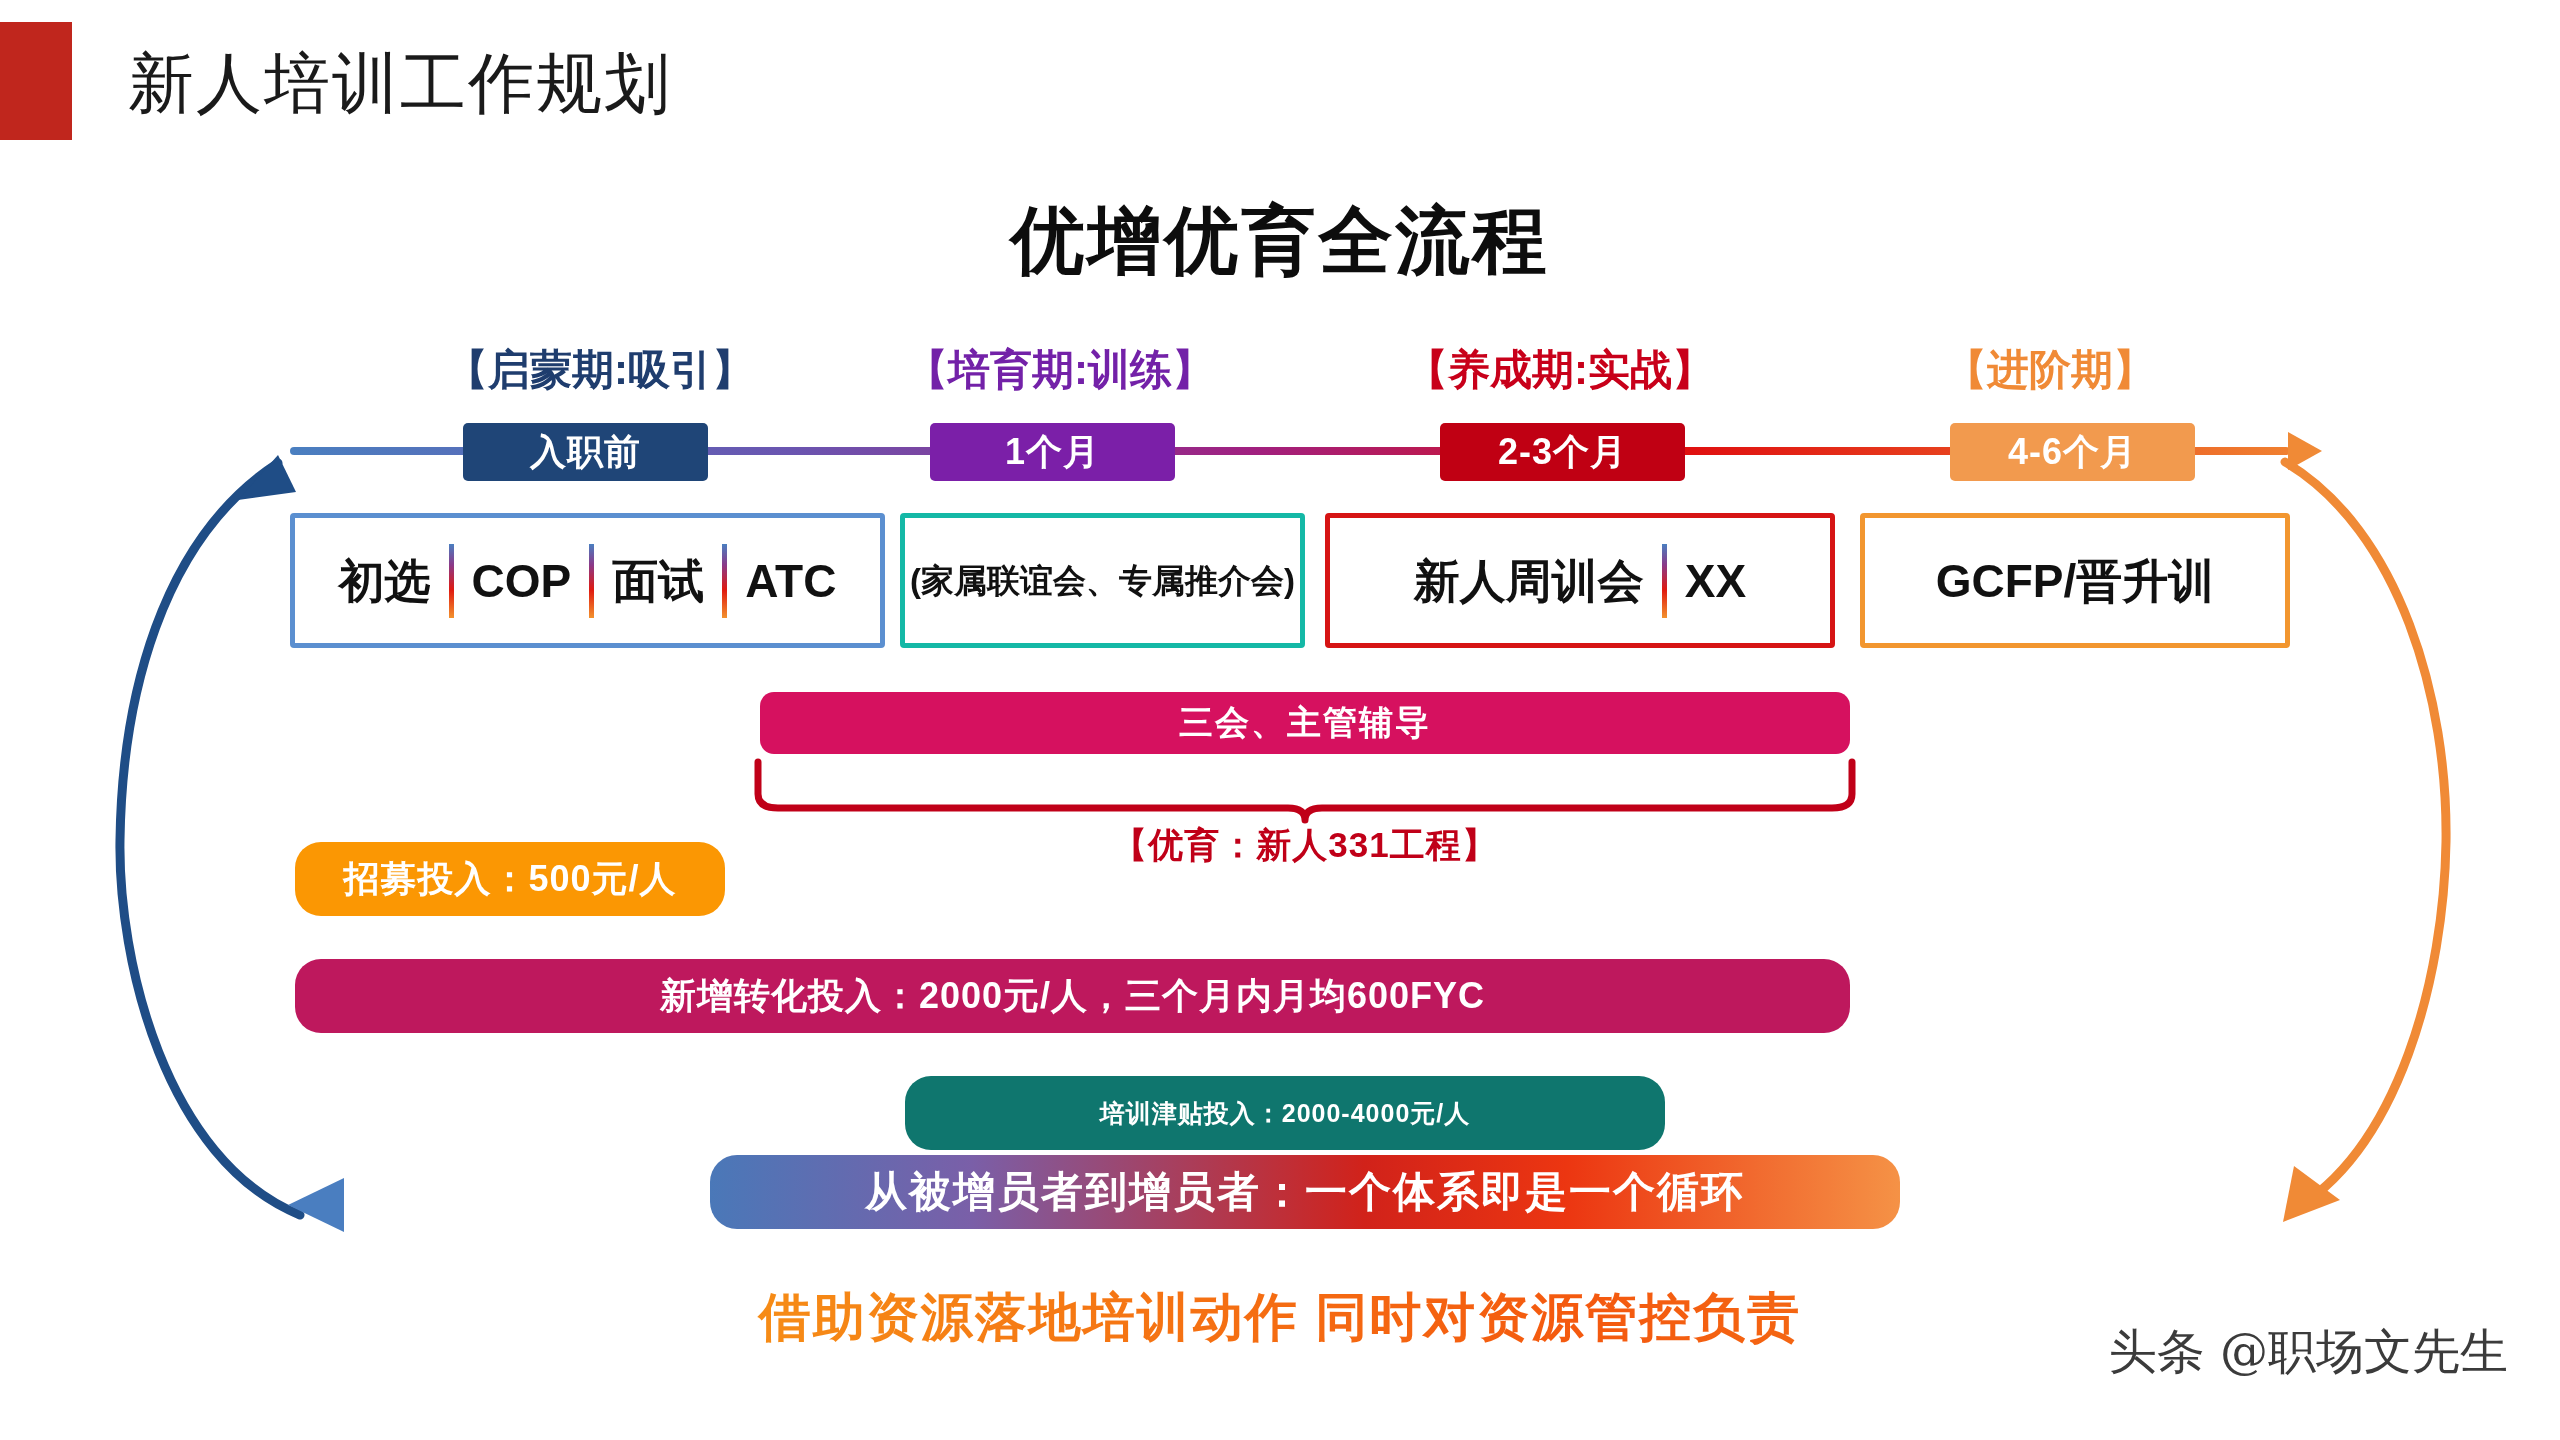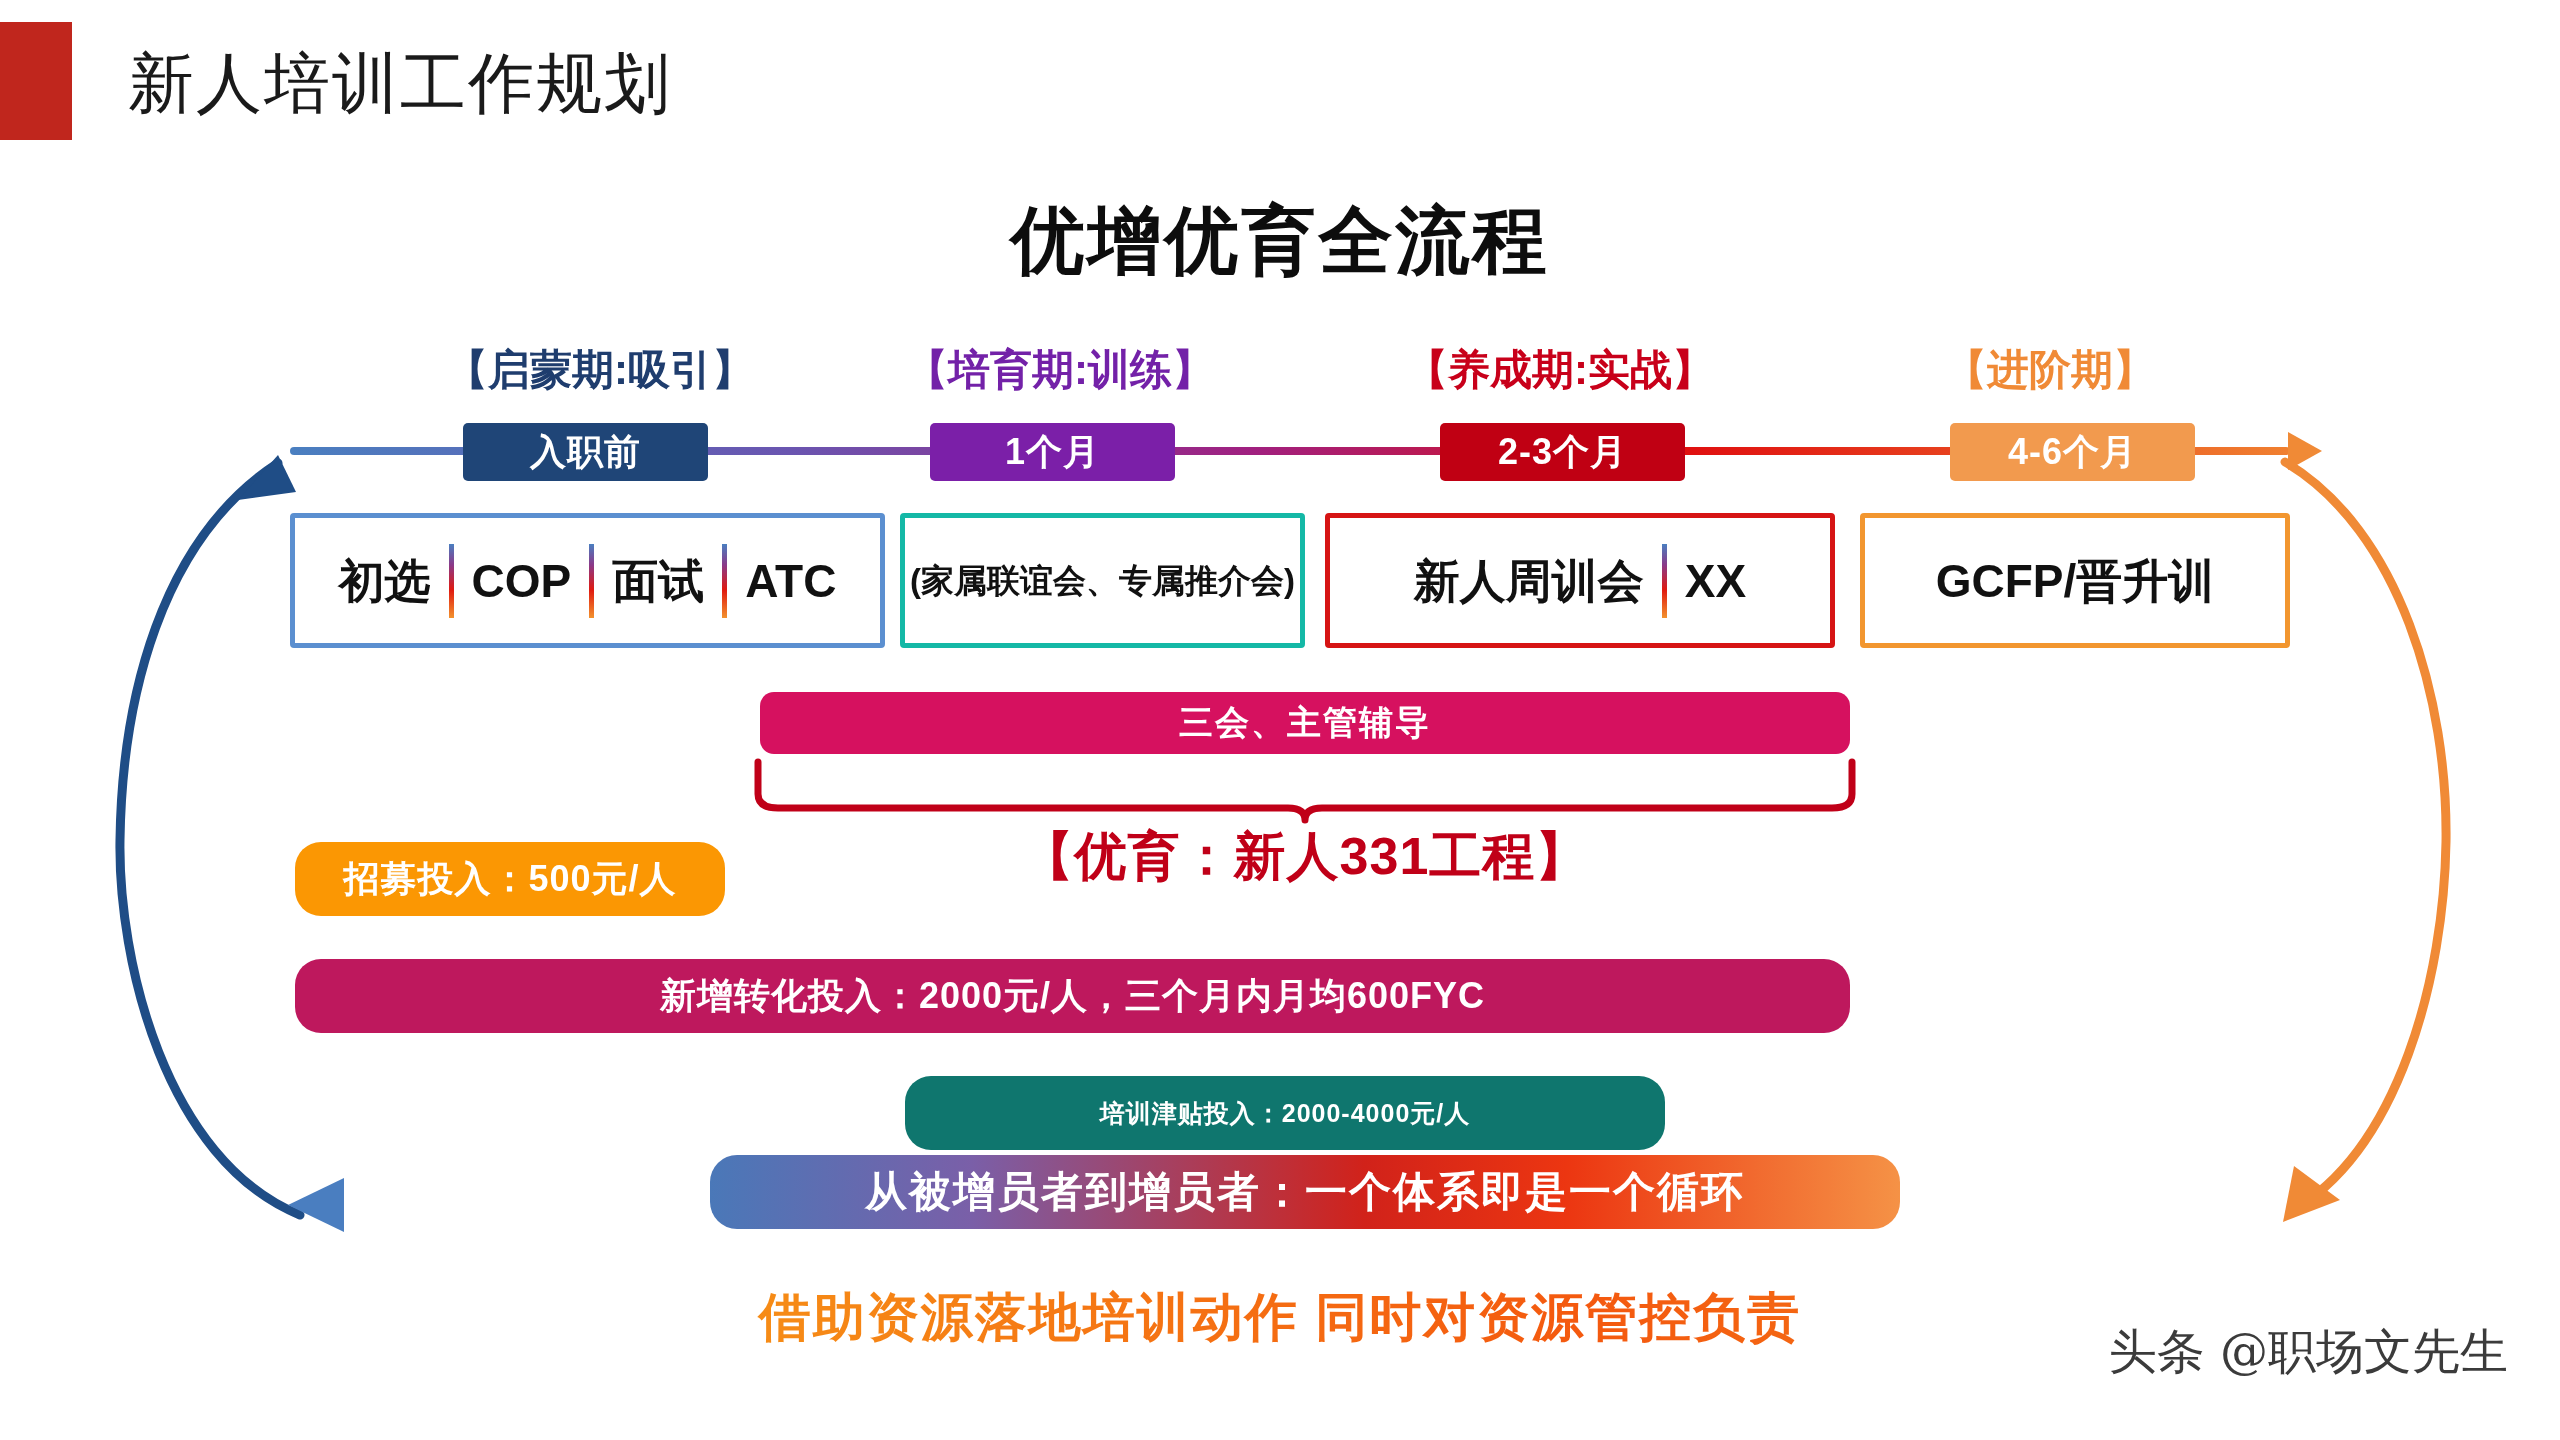--- a/index.html
+++ b/index.html
@@ -79,21 +79,21 @@
     background:#d6115f;border-radius:14px;
     display:flex;align-items:center;justify-content:center;
     color:#fff;font-size:34px;font-weight:bold;letter-spacing:2px;
   }
 
   
   .brace{position:absolute;left:752px;top:758px;width:1106px;height:70px;}
 
   .brace-label{
     position:absolute;left:760px;top:822px;width:1090px;text-align:center;
-    font-size:52px;font-weight:bold;color:#c00018;letter-spacing:1px;
+    font-size:35px;font-weight:bold;color:#c00018;letter-spacing:1px;
     white-space:nowrap;
   }
 
   
   .obar{
     position:absolute;background:#fb9703;border-radius:26px;
     display:flex;align-items:center;justify-content:center;
     color:#ffffff;font-weight:bold;white-space:nowrap;letter-spacing:1px;margin-top:44px;
   }
 

